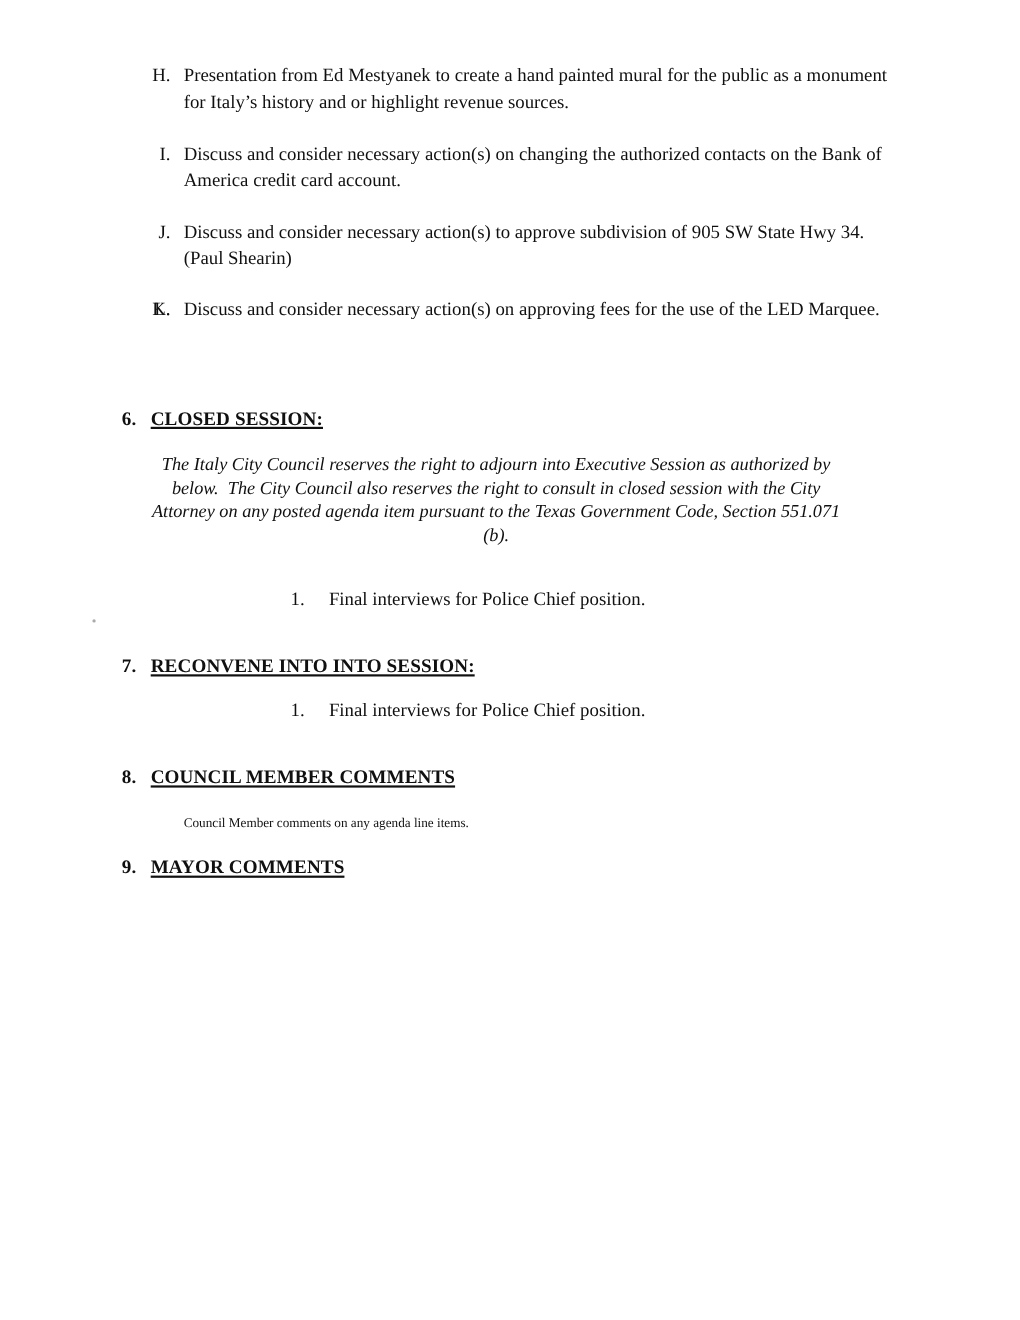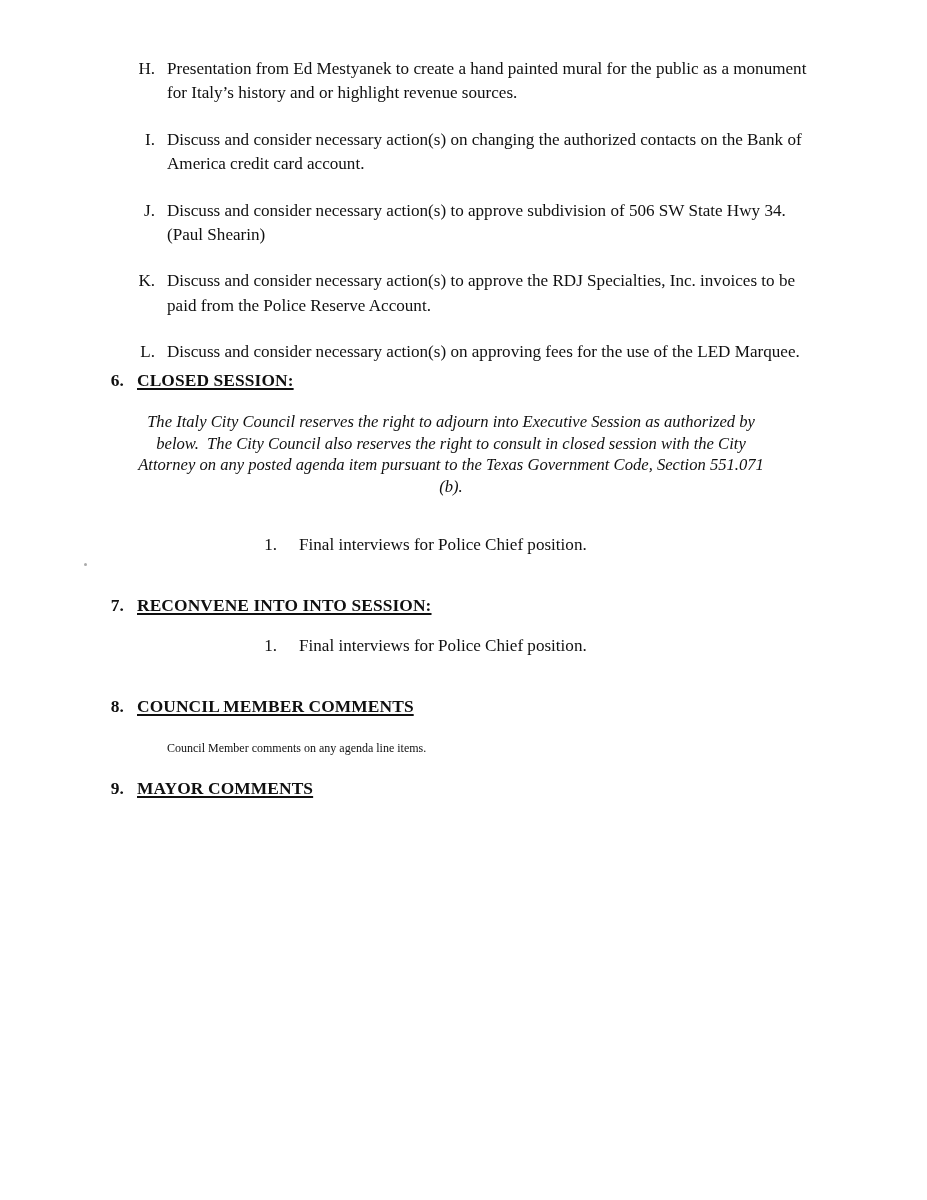--- a/index.html
+++ b/index.html
@@ -145,26 +145,25 @@
       <span class="body">Presentation from Ed Mestyanek to create a hand painted mural for the public as a monument for Italy’s history and or highlight revenue sources.</span>
     </div>
 
     <div class="lettered-item">
       <span class="marker">I.</span>
       <span class="body">Discuss and consider necessary action(s) on changing the authorized contacts on the Bank of America credit card account.</span>
     </div>
 
     <div class="lettered-item">
       <span class="marker">J.</span>
-      <span class="body">Discuss and consider necessary action(s) to approve subdivision of 506 SW State Hwy 34. (Paul Shearin)</span>
+      <span class="body">Discuss and consider necessary action(s) to approve subdivision of 905 SW State Hwy 34. (Paul Shearin)</span>
     </div>
 
     <div class="lettered-item">
       <span class="marker">K.</span>
-      <span class="body">Discuss and consider necessary action(s) to approve the RDJ Specialties, Inc. invoices to be paid from the Police Reserve Account.</span>
     </div>
 
     <div class="lettered-item">
       <span class="marker">L.</span>
       <span class="body">Discuss and consider necessary action(s) on approving fees for the use of the LED Marquee.</span>
     </div>
 
   </div>
 
   <div class="section" style="top:369px;">

